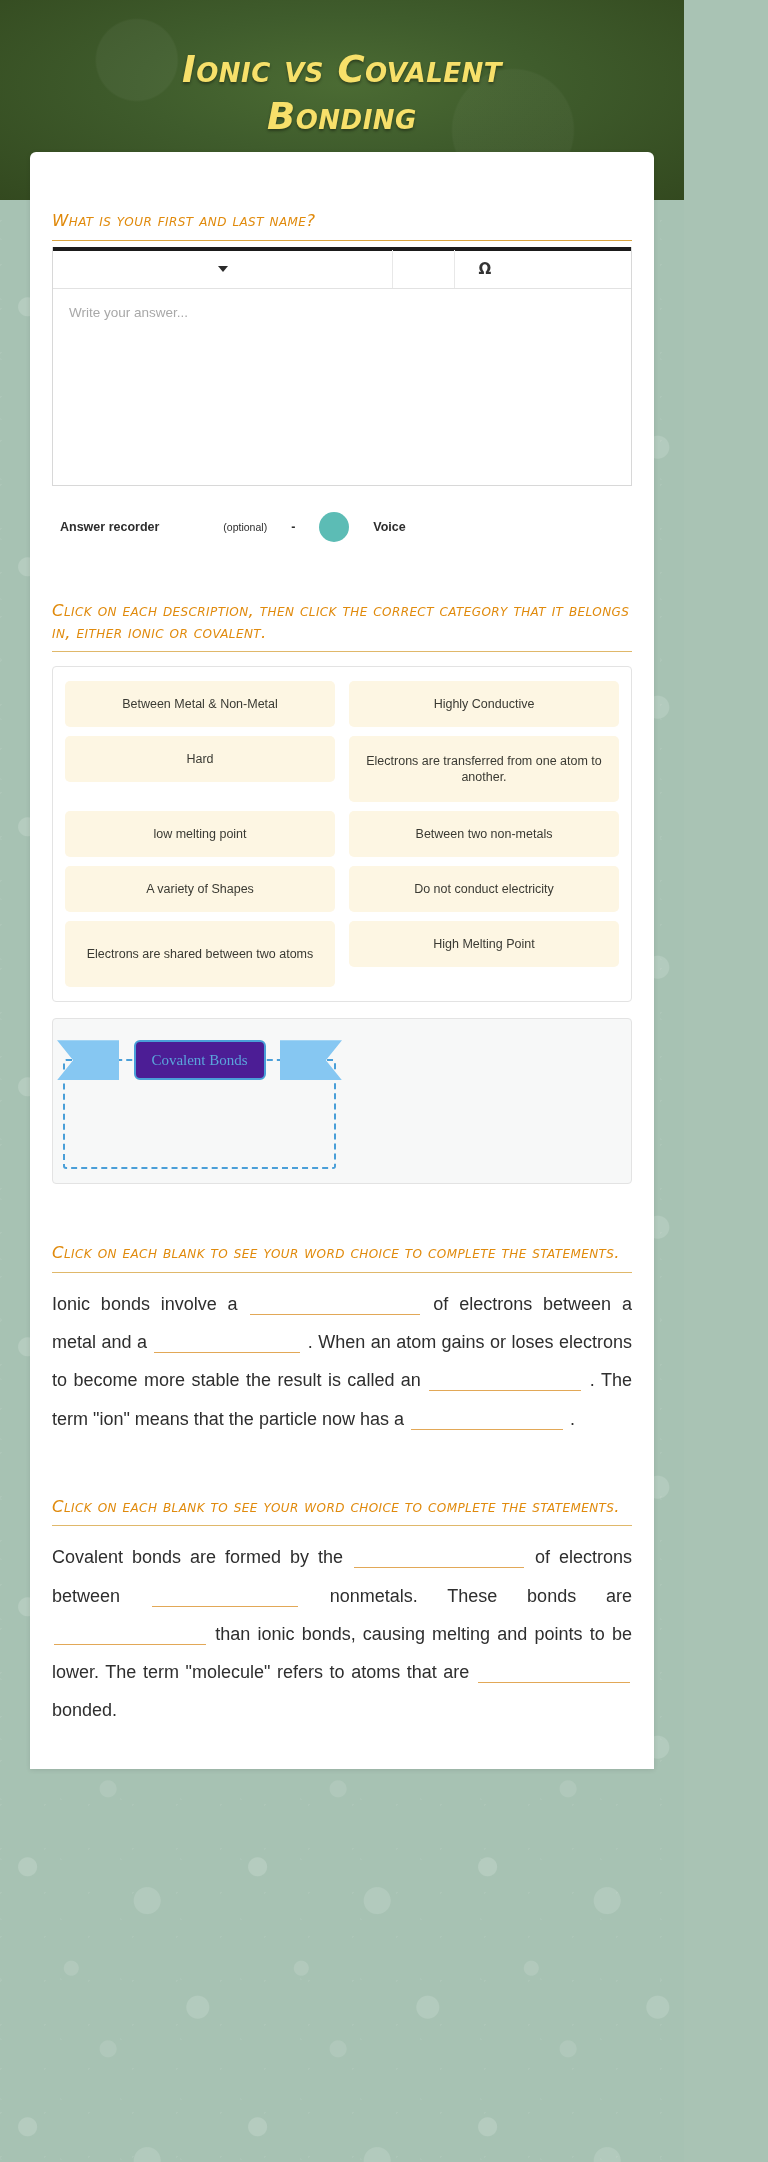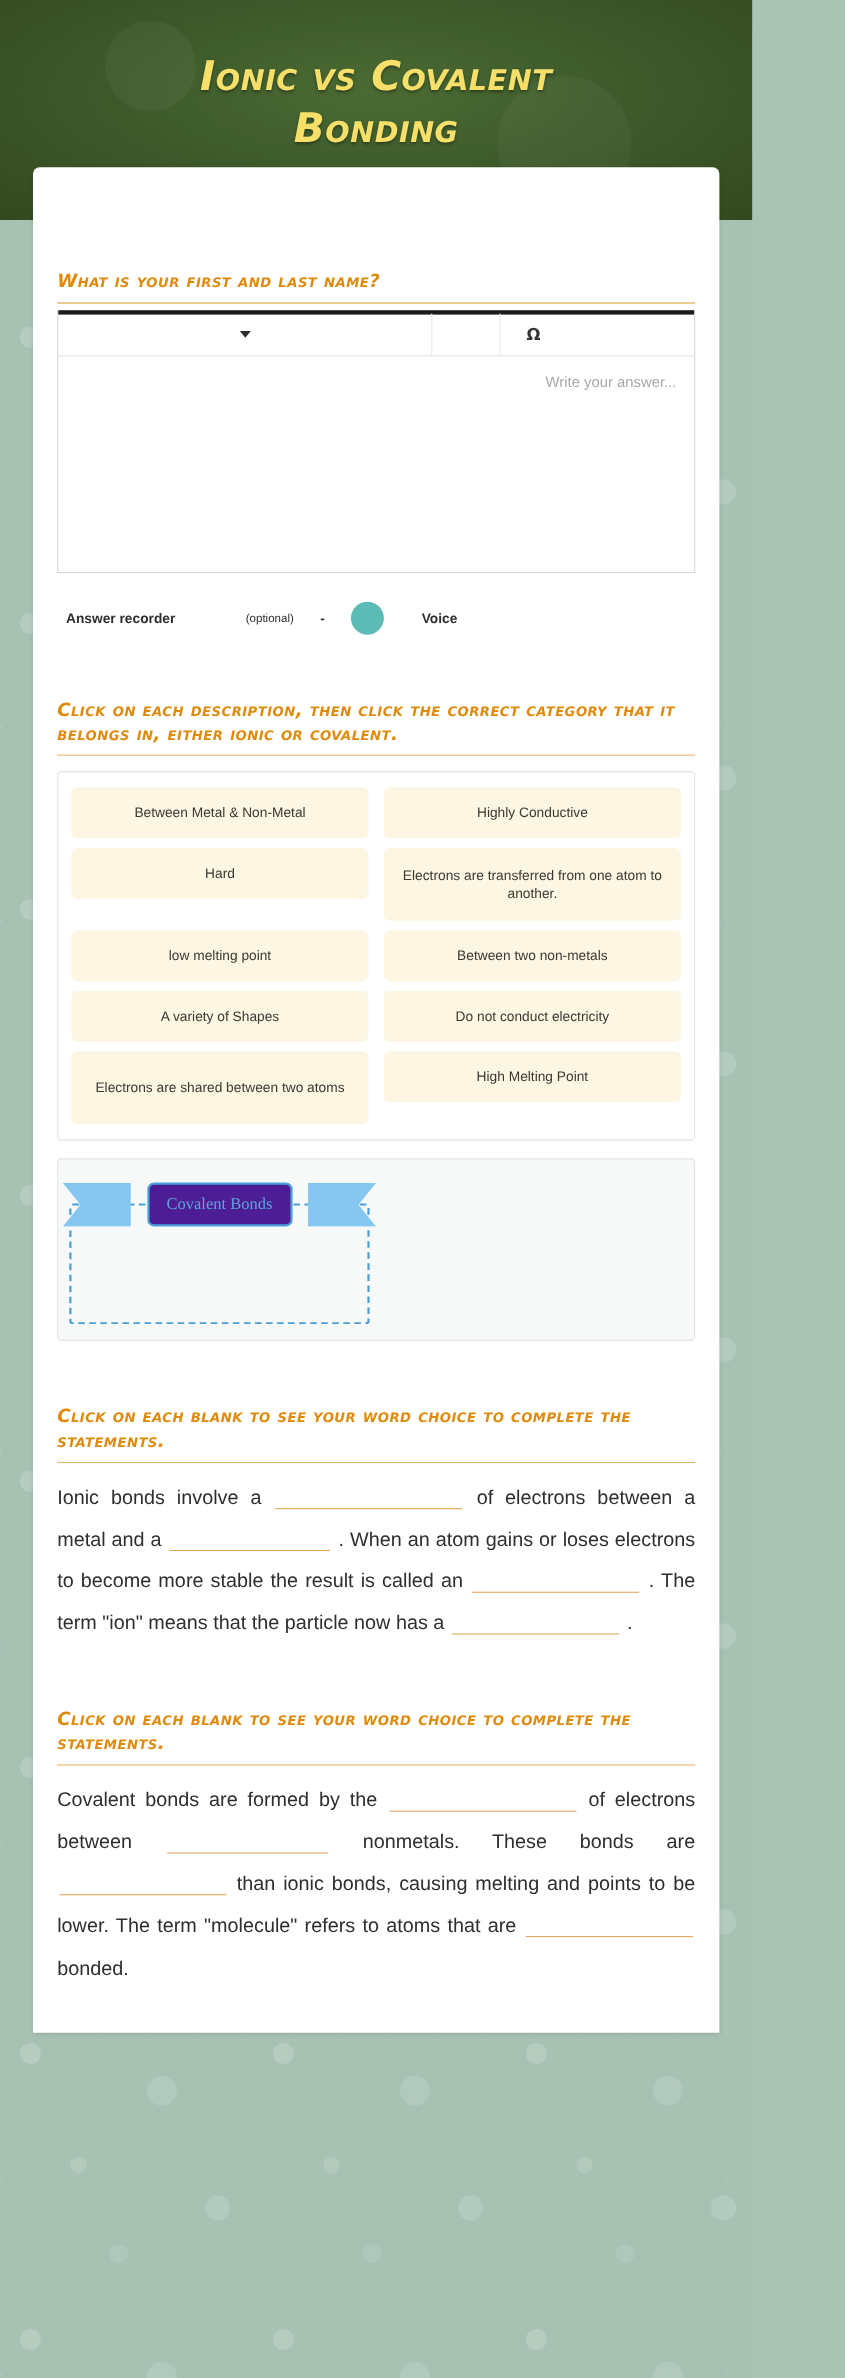--- a/index.html
+++ b/index.html
@@ -69,28 +69,27 @@
     border-radius: 6px 6px 0 0;
     padding: 58px 0 40px;
     box-shadow: 0 1px 5px rgba(0,0,0,.10);
   }
   .inner { padding: 0 22px; }
 
   
   .act-title {
     color: #e08a0c;
     font-family: "DejaVu Sans", sans-serif;
-    font-weight: bold;
+    font-weight: normal;
     font-style: italic;
     font-variant: small-caps;
     font-size: 16.5px;
     letter-spacing: .4px;
     line-height: 1.32;
     margin-bottom: 8px;
-    margin-top: 35px;
   }
   .rule { height: 1px; background: #d9a441; margin-bottom: 0; }
   .rule.thin { background: #e0b86a; }
 
   
   .editor {
     border: 1px solid #d8d8d8;
     border-top: none;
     margin-top: 6px;
   }
@@ -124,41 +123,40 @@
     font-weight: bold;
     font-size: 15px;
     border-right: none;
   }
   .tb-rest { flex: 1 1 auto; border-right: none; }
   .answer-area {
     height: 196px;
     padding: 16px 16px;
     color: #a8a8a8;
     font-size: 13.5px;
-    text-align: right;
   }
 
   
   .recorder {
     display: flex;
     align-items: center;
     gap: 24px;
     margin: 26px 0 0 8px;
     font-size: 12.5px;
     color: #2d2d2d;
     font-weight: bold;
   }
   .recorder .opt { font-size: 10.5px; font-weight: normal; margin-left: 40px; }
   .rec-dot {
     width: 30px; height: 30px;
     border-radius: 50%;
     background: #5cbcb5;
     flex: 0 0 30px;
   }
-  .rec-voice { margin-left: 10px; font-weight: bold; font-size: 12.5px; }
+  .rec-voice { font-weight: bold; font-size: 12.5px; }
 
   
   .section { margin-top: 58px; }
 
   
   .card-box {
     border: 1px solid #e3e3e3;
     border-radius: 4px;
     padding: 14px 12px;
     margin-top: 14px;

